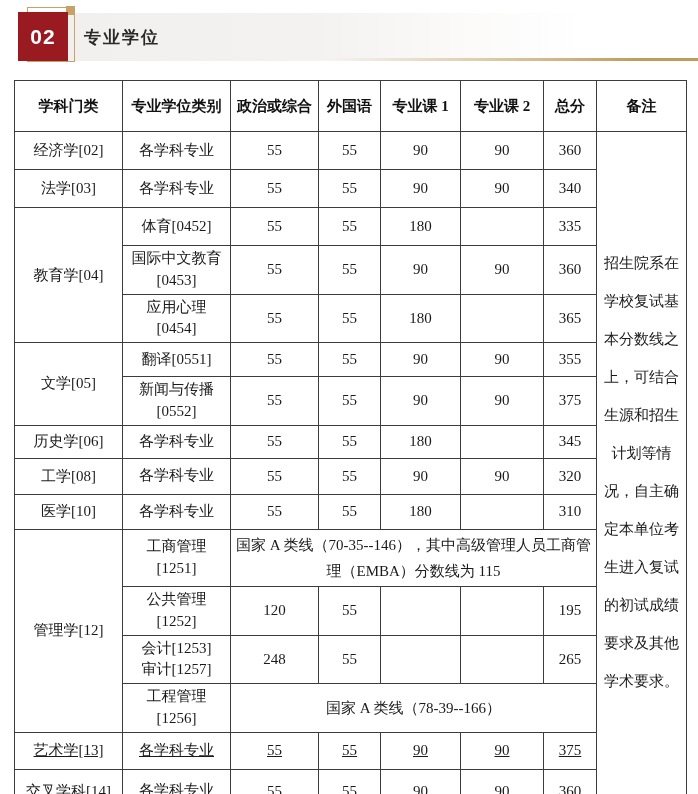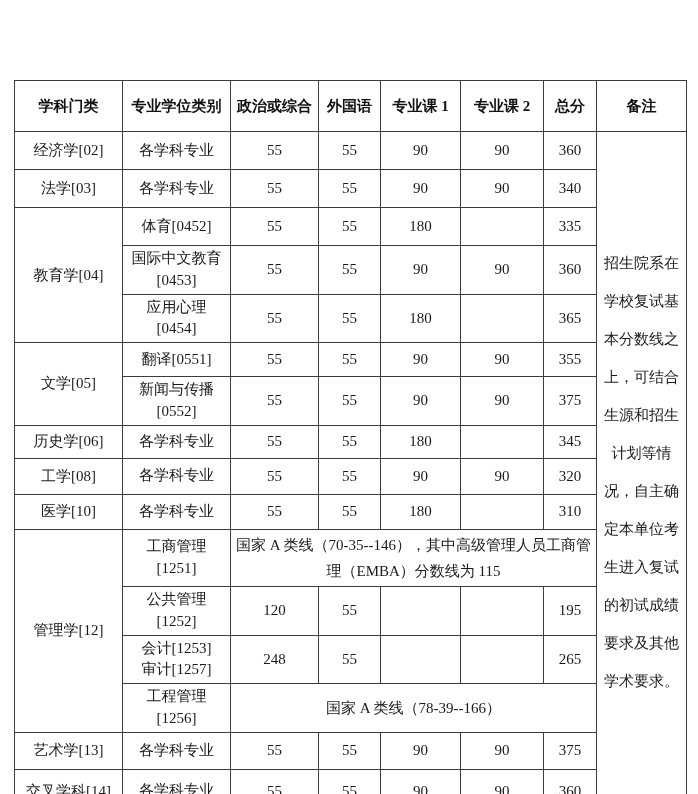--- a/index.html
+++ b/index.html
@@ -59,20 +59,29 @@
     vertical-align:top; padding-top:9px;
     line-height:38px; font-size:15px; text-align:center;
   }
   td.note-cell .note-inner { display:inline-block; width:80px; text-align:center; }
 </style>
 </head>
 <body>
 
 <div class="page">
 
+  <div class="header">
+    <div class="title-strip">
+      <div class="title-goldline"></div>
+    </div>
+    <div class="badge-outline"></div>
+    <div class="badge-corner"></div>
+    <div class="badge">02</div>
+    <div class="section-title">专业学位</div>
+  </div>
 
   <table class="score">
     <colgroup>
       <col style="width:108px">
         <col style="width:108px">
         <col style="width:88px">
         <col style="width:62px">
       <col style="width:80px">
         <col style="width:83px">
         <col style="width:53px">
@@ -204,21 +213,21 @@
           <td>55</td>
           <td></td>
           <td></td>
           <td>265</td>
         </tr>
         <tr style="height: 42px;">
           <td class="type-cell">工程管理
 [1256]</td>
           <td colspan="5" class="span-cell">国家 A 类线（78-39--166）</td>
         </tr>
-        <tr style="height: 37px;">
+        <tr style="height: 37px; text-decoration: underline;">
           <td rowspan="1">艺术学[13]</td>
           <td class="type-cell">各学科专业</td>
           <td>55</td>
           <td>55</td>
           <td>90</td>
           <td>90</td>
           <td>375</td>
         </tr>
         <tr style="height: 44px;">
           <td rowspan="1">交叉学科[14]</td>

